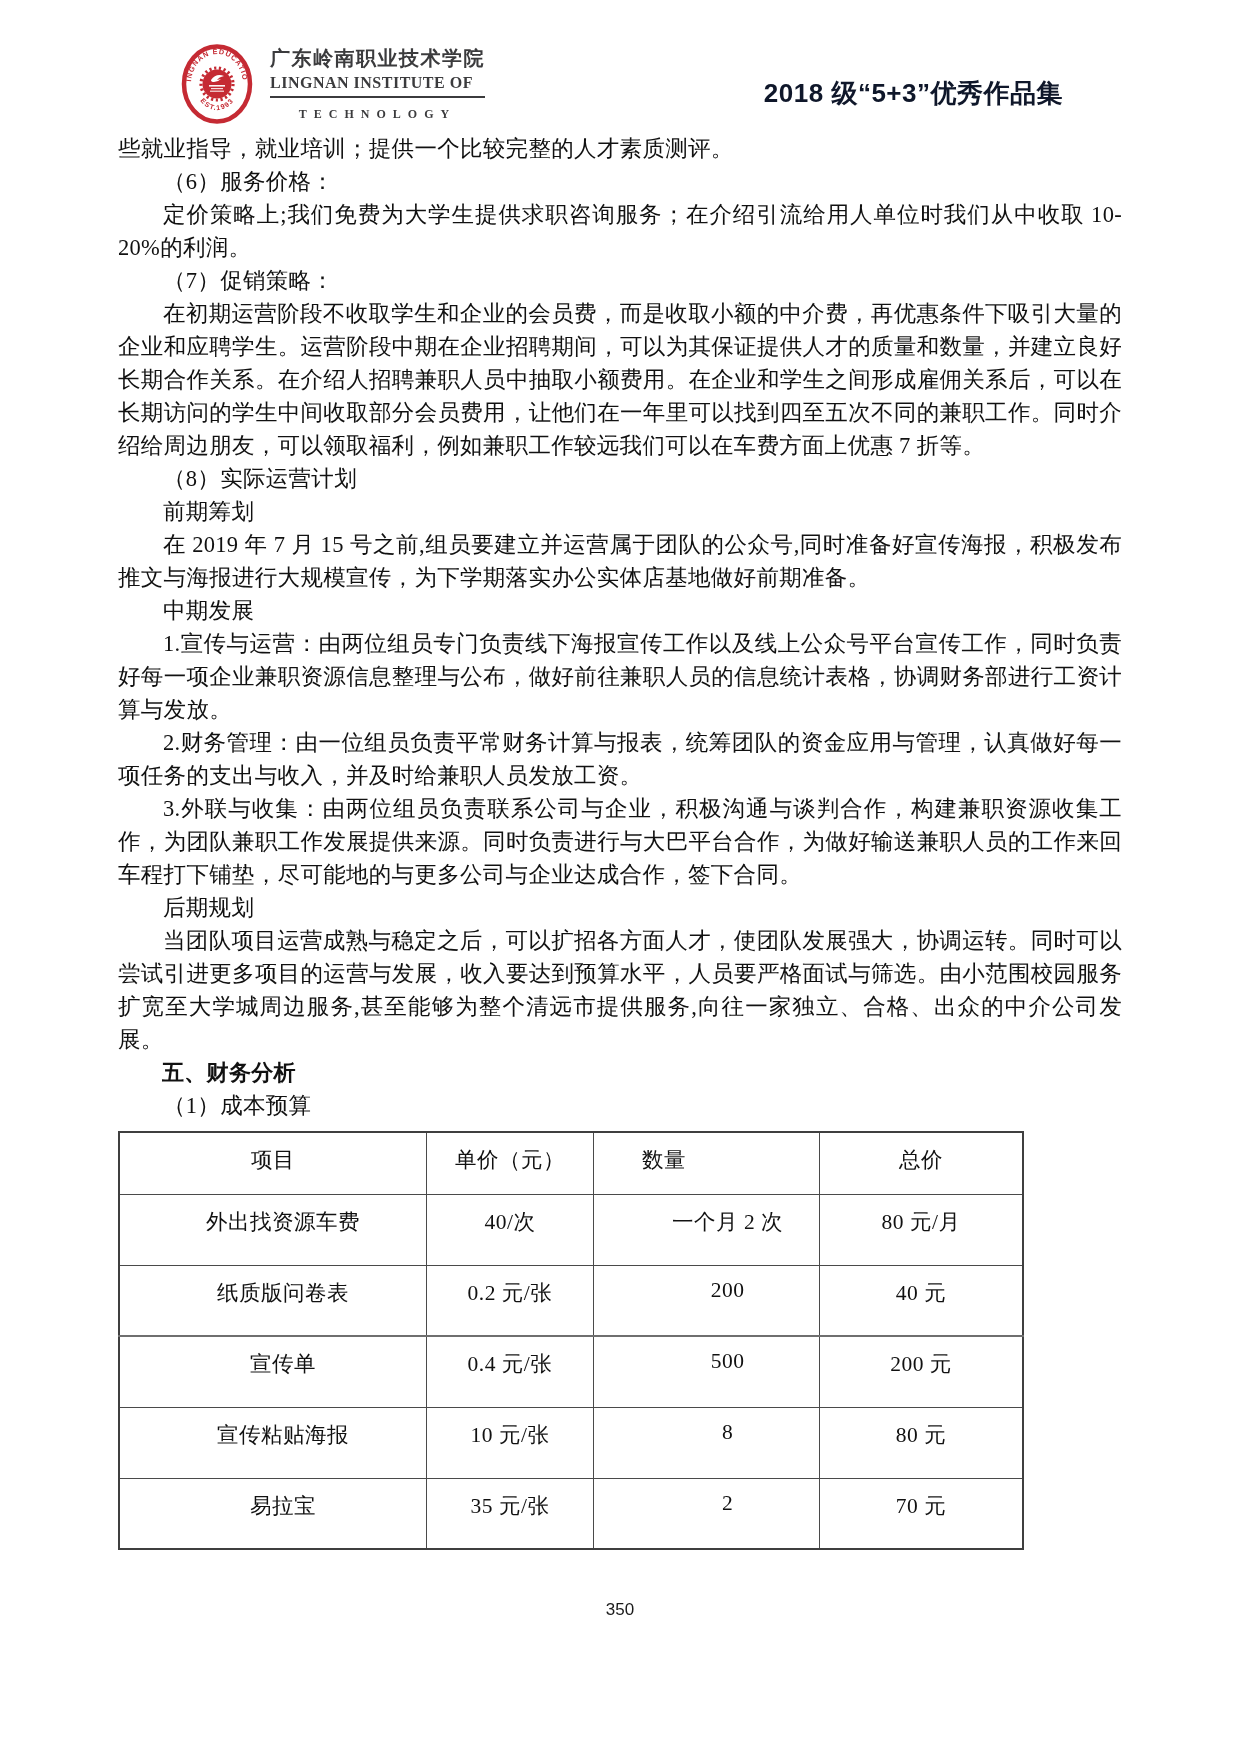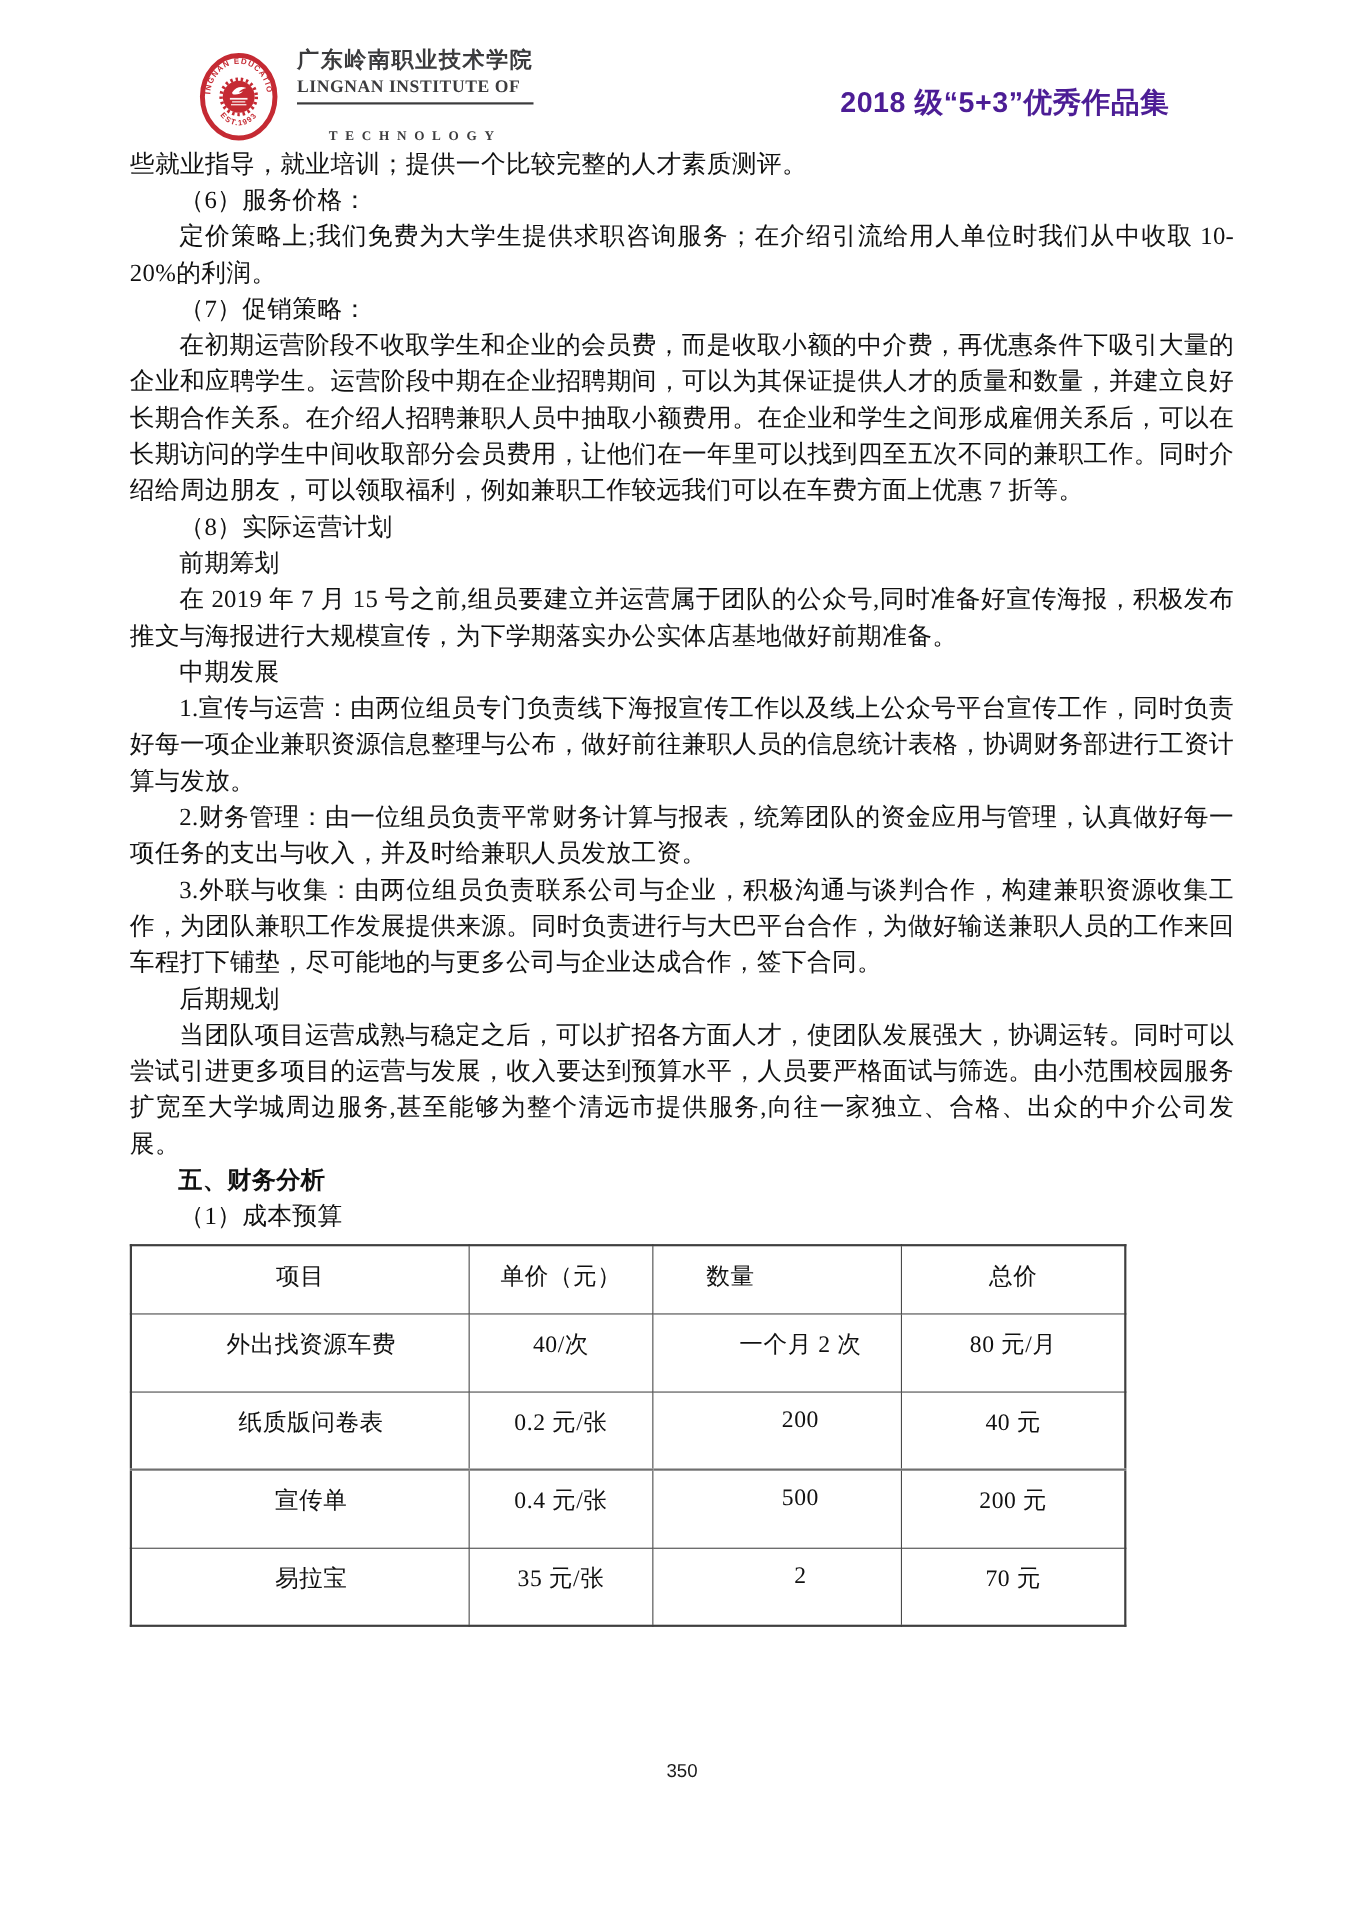--- a/index.html
+++ b/index.html
@@ -42,30 +42,30 @@
     border-bottom: 2px solid #3b3b3d;
     padding-bottom: 1px;
   }
   .school-en2 {
     font-family: "Liberation Serif", serif;
     font-size: 12px;
     font-weight: 600;
     letter-spacing: 7px;
     line-height: 20px;
     text-align: center;
-    padding-top: 18px;
+    padding-top: 6px;
   }
   .collection-title {
     position: absolute;
     top: 76px;
     right: 177px;
     font-family: "Liberation Sans", "DejaVu Sans", sans-serif;
     font-size: 26px;
     font-weight: 700;
-    color: #4c1d95;
+    color: #0f172a;
     letter-spacing: 0.5px;
   }
 
   
   .content {
     position: absolute;
     left: 118px;
     right: 118px;
     top: 132px;
   }
@@ -207,20 +207,26 @@
           <td class="a-left-pad2">200</td>
           <td class="a-center">40 元</td>
         </tr>
         <tr class="sep-strong">
           <td class="a-left-pad1">宣传单</td>
           <td class="a-center">0.4 元/张</td>
           <td class="a-left-pad2">500</td>
           <td class="a-center">200 元</td>
         </tr>
         <tr>
+          <td class="a-left-pad1">宣传粘贴海报</td>
+          <td class="a-center">10 元/张</td>
+          <td class="a-left-pad2">8</td>
+          <td class="a-center">80 元</td>
+        </tr>
+        <tr>
           <td class="a-left-pad1">易拉宝</td>
           <td class="a-center">35 元/张</td>
           <td class="a-left-pad2">2</td>
           <td class="a-center">70 元</td>
         </tr>
       </tbody>
     </table>
   </div>
 
   <div class="footer-pagenum">350</div>

